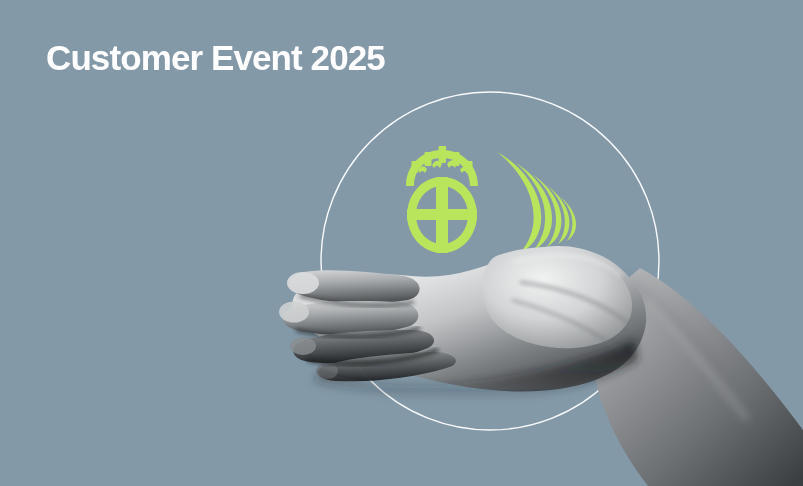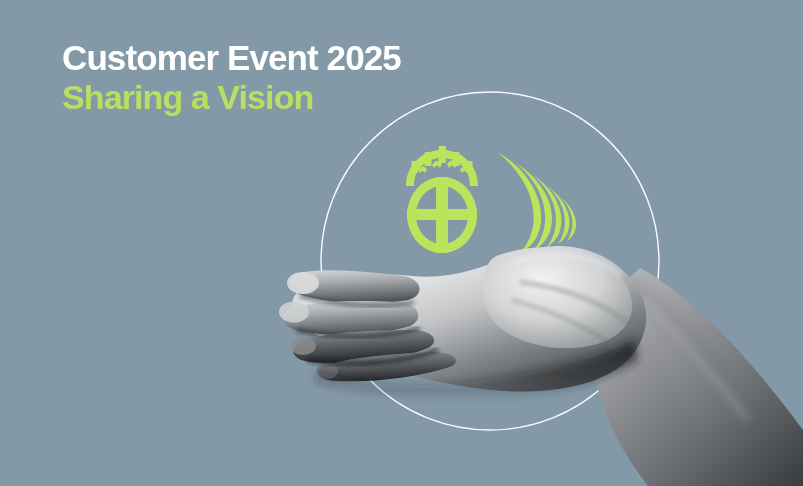--- a/index.html
+++ b/index.html
@@ -16,25 +16,26 @@
     position: relative;
     width: 803px;
     height: 486px;
     overflow: hidden;
     background: #8399a8;
   }
 
   
   #headline {
     position: absolute;
-    left: 62px;
+    left: 46px;
     top: 40px;
     z-index: 40;
     line-height: 1.0;
     user-select: none;
+    text-align: right;
   }
   #title-line {
     font-size: 35px;
     font-weight: 700;
     color: #ffffff;
     letter-spacing: -0.9px;
     white-space: nowrap;
     margin: 0 0 5px 0;
   }
   #subtitle-line {
@@ -257,16 +258,15 @@
                  C 420 402, 352 392, 314 382 Z" fill="url(#gUnder)" filter="url(#soft4)"></path>
 
         <path d="M512 262 C 556 250, 596 254, 622 276" stroke="#f4f5f5" stroke-width="3" fill="none" opacity="0.5" filter="url(#soft2)"></path>
       </svg>
     </div>
 
   </div>
 
   <div id="headline">
     <div id="title-line">Customer Event 2025</div>
-    <div id="subtitle-line">Sharing a Vision</div>
   </div>
 
 </div>
 
 </body></html>

